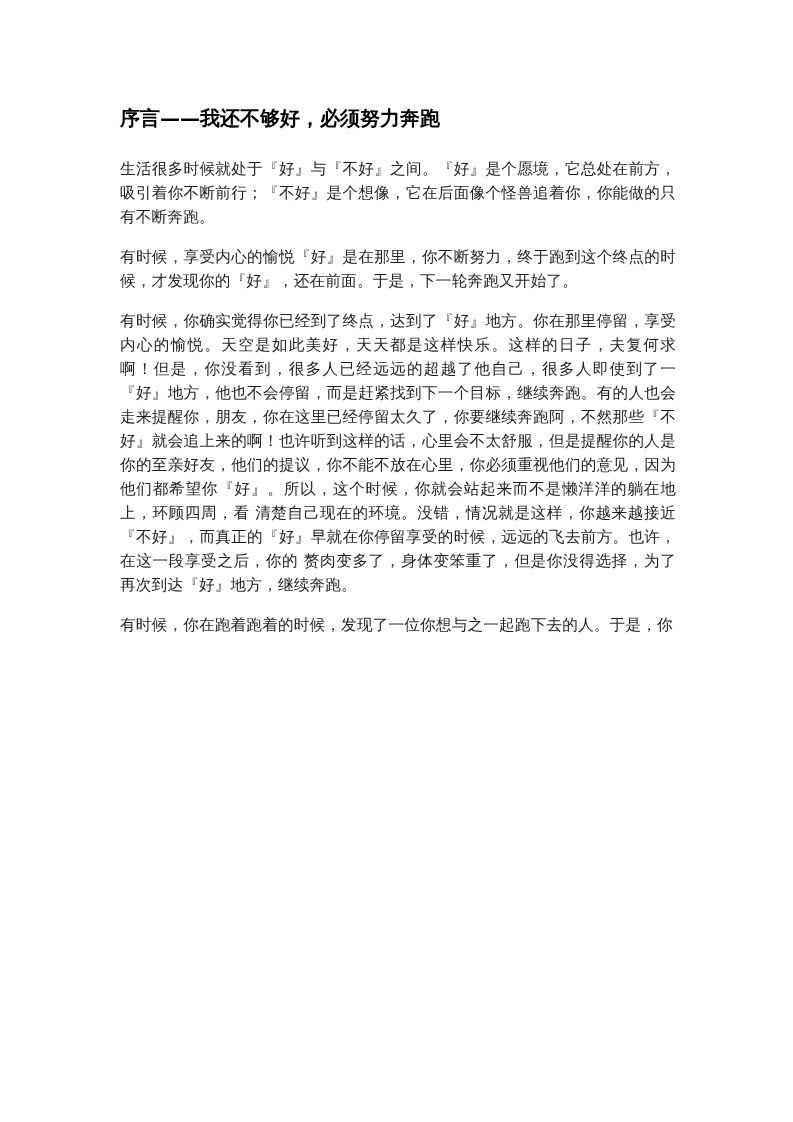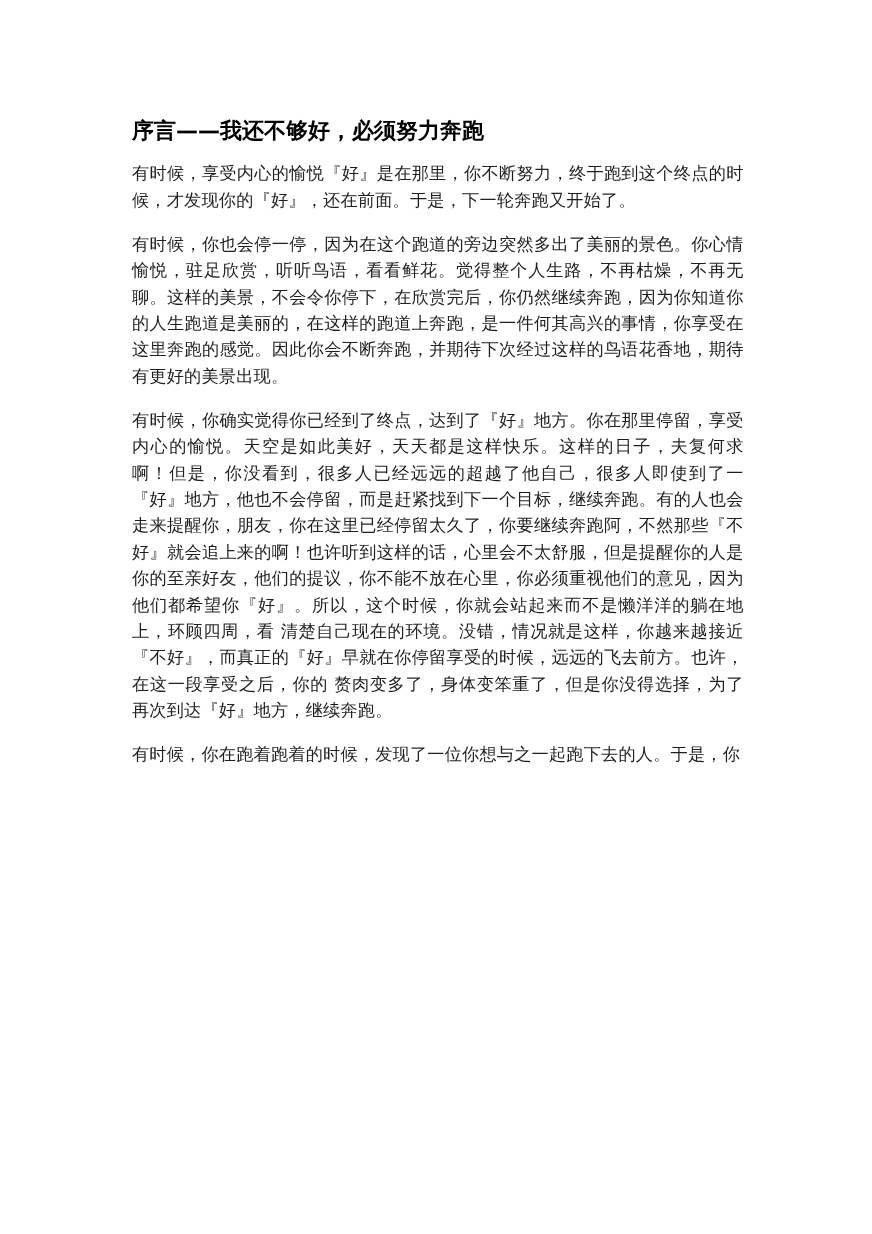--- a/index.html
+++ b/index.html
@@ -19,37 +19,37 @@
       position: absolute;
       left: 120px;
       top: 104px;
       width: 556px;
     }
     .title {
       font-family: "DejaVu Sans", "Liberation Sans", sans-serif;
       font-weight: bold;
       font-size: 20px;
       line-height: 28px;
-      margin: 0 0 14px 0;
+      margin: 0 0 25px 0;
       color: #000000;
       letter-spacing: 0px;
     }
     .para {
       font-size: 15.6px;
       line-height: 24px;
       margin: 0 0 16px 0;
       text-align: justify;
       text-justify: inter-character;
       color: #1f1f1f;
       word-break: break-all;
       letter-spacing: 0.2px;
     }
   </style>
 </head>
 <body>
 
 <div class="page">
   <h1 class="title">序言——我还不够好，必须努力奔跑</h1>
+  <p class="para">生活很多时候就处于『好』与『不好』之间。『好』是个愿境，它总处在前方，吸引着你不断前行；『不好』是个想像，它在后面像个怪兽追着你，你能做的只有不断奔跑。</p>
   <p class="para">有时候，享受内心的愉悦『好』是在那里，你不断努力，终于跑到这个终点的时候，才发现你的『好』，还在前面。于是，下一轮奔跑又开始了。</p>
-  <p class="para">有时候，你也会停一停，因为在这个跑道的旁边突然多出了美丽的景色。你心情愉悦，驻足欣赏，听听鸟语，看看鲜花。觉得整个人生路，不再枯燥，不再无 聊。这样的美景，不会令你停下，在欣赏完后，你仍然继续奔跑，因为你知道你的人生跑道是美丽的，在这样的跑道上奔跑，是一件何其高兴的事情，你享受在这里奔跑的感觉。因此你会不断奔跑，并期待下次经过这样的鸟语花香地，期待有更好的美景出现。</p>
   <p class="para">有时候，你确实觉得你已经到了终点，达到了『好』地方。你在那里停留，享受内心的愉悦。天空是如此美好，天天都是这样快乐。这样的日子，夫复何求 啊！但是，你没看到，很多人已经远远的超越了他自己，很多人即使到了一『好』地方，他也不会停留，而是赶紧找到下一个目标，继续奔跑。有的人也会走来提醒你，朋友，你在这里已经停留太久了，你要继续奔跑阿，不然那些『不好』就会追上来的啊！也许听到这样的话，心里会不太舒服，但是提醒你的人是你的至亲好友，他们的提议，你不能不放在心里，你必须重视他们的意见，因为他们都希望你『好』。所以，这个时候，你就会站起来而不是懒洋洋的躺在地上，环顾四周，看 清楚自己现在的环境。没错，情况就是这样，你越来越接近『不好』，而真正的『好』早就在你停留享受的时候，远远的飞去前方。也许，在这一段享受之后，你的 赘肉变多了，身体变笨重了，但是你没得选择，为了再次到达『好』地方，继续奔跑。</p>
   <p class="para">有时候，你在跑着跑着的时候，发现了一位你想与之一起跑下去的人。于是，你</p>
 </div>
 
 </body></html>

